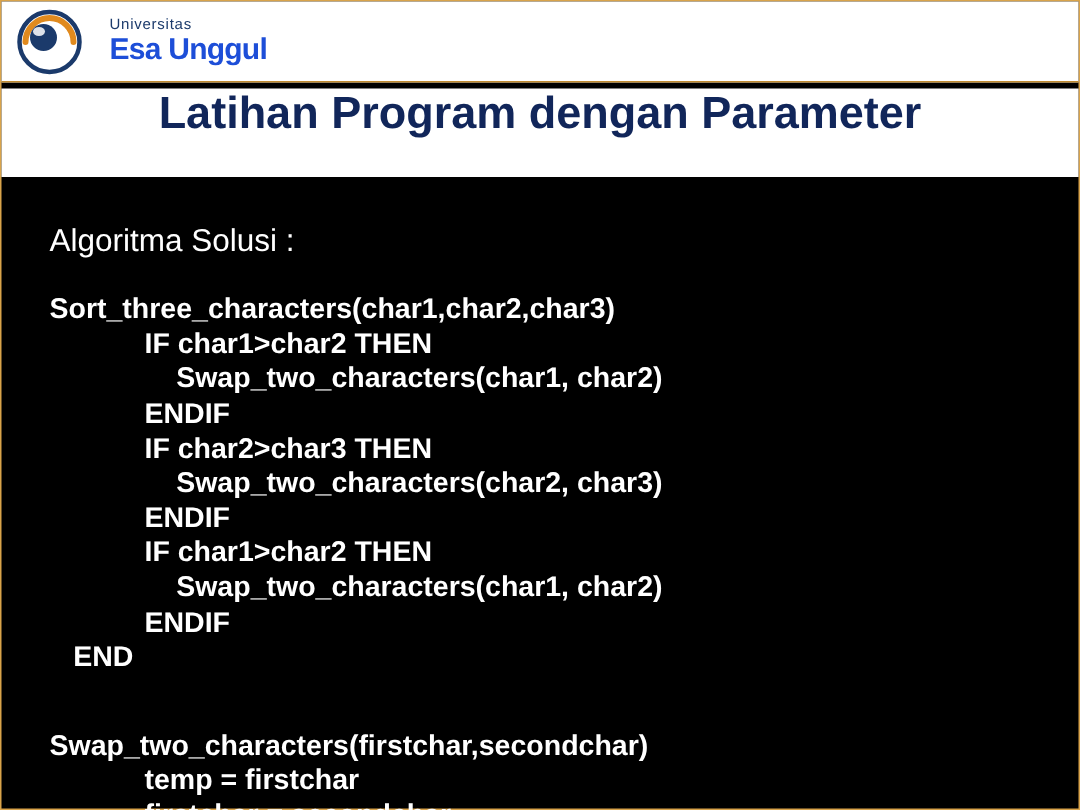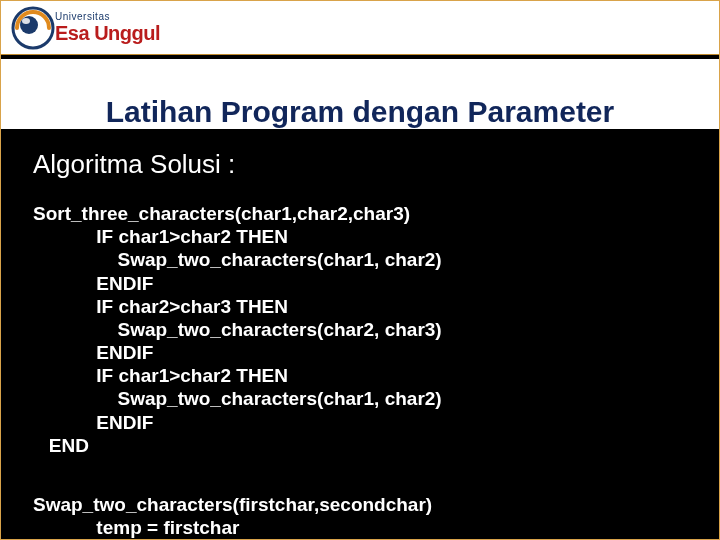--- a/index.html
+++ b/index.html
@@ -1,28 +1,28 @@
 <!DOCTYPE html>
 <html><head>
 <meta charset="utf-8">
 <style>
   html,body{margin:0;padding:0}
   body{width:720px;height:540px;background:#fff;font-family:Arial,Helvetica,sans-serif;overflow:hidden}
   .slide{width:720px;height:540px;box-sizing:border-box;border:1px solid #d9a34a;background:#000;position:relative}
   .header-band{position:absolute;top:0;left:0;right:0;height:54px;background:#fff;display:flex;align-items:center;padding-left:10px;box-sizing:border-box;border-bottom:1px solid #c08a2e}
-  .logo-wrap{display:flex;align-items:center;gap:0}
+  .logo-wrap{display:flex;align-items:center;gap:18px}
   .logo-mark{width:44px;height:44px;position:relative}
   .logo-mark svg{width:100%;height:100%}
   .logo-text{display:flex;flex-direction:column;line-height:1}
   .univ{font-size:10px;color:#1b3a6b;letter-spacing:.5px;font-weight:400;margin-bottom:1px}
-  .brand{font-size:20px;font-weight:900;color:#b91c1c;letter-spacing:-.5px}
-  .title-block{position:absolute;top:58px;left:0;right:0;height:70px;background:#fff;display:flex;align-items:flex-end;justify-content:center;padding:0 20px;box-sizing:border-box}
+  .brand{font-size:20px;font-weight:900;color:#1d4ed8;letter-spacing:-.5px}
+  .title-block{position:absolute;top:58px;left:0;right:0;height:59px;background:#fff;display:flex;align-items:flex-start;justify-content:center;padding:0 20px;box-sizing:border-box}
   .title{font-family:"Comic Sans MS","Comic Sans",cursive,sans-serif;font-size:30px;font-weight:700;color:#11265a;text-align:center;white-space:nowrap}
   .content{position:absolute;top:140px;left:32px;right:24px;bottom:12px;color:#fff}
-  .subtitle{font-size:26px;font-weight:400;color:#fff;margin:8px 0 22px 0}
+  .subtitle{font-size:21px;font-weight:400;color:#fff;margin:8px 0 22px 0}
   .code{font-size:19px;line-height:1.22;font-weight:700;color:#fff;white-space:pre;font-family:Arial,Helvetica,sans-serif;margin:0}
   .block2{margin-top:36px}
 </style>
 </head>
 <body>
 
 <div class="slide">
 
   <div class="header-band">
     <div class="logo-wrap">

